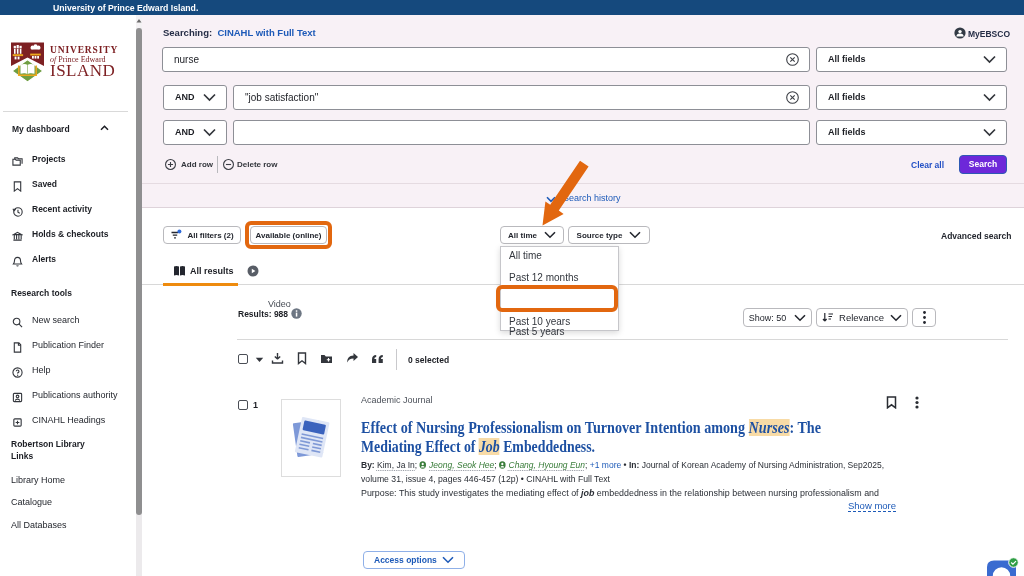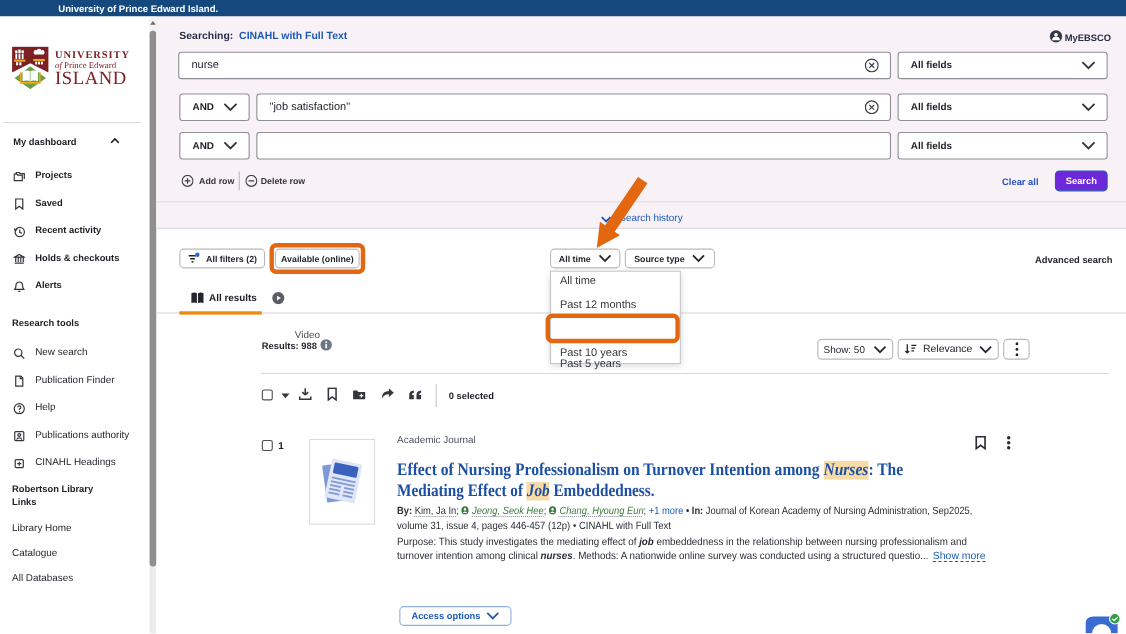--- a/index.html
+++ b/index.html
@@ -352,23 +352,20 @@
           <path d="M2.2 8 a2.9 2.5 0 0 1 5.6 0 Z" fill="#fff"></path>
         </svg> <i class="dot-ul" style="color:#3a7d3a;">Chang, Hyoung Eun</i>; <span class="blue">+1 more</span> <b>• In:</b> Journal of Korean Academy of Nursing Administration, Sep2025,</span>
 </div>
 <div class="abs" style="left:361px;top:473px;font-size:9.5px;color:#2a2e35;">
   <span class="sx" id="b2" style="transform: scaleX(0.911514);">volume 31, issue 4, pages 446-457 (12p) • CINAHL with Full Text</span>
 </div>
 
 <div class="abs" style="left:361px;top:487px;font-size:9.5px;color:#2a2e35;">
   <span class="sx" id="a1" style="transform: scaleX(0.935651);">Purpose: This study investigates the mediating effect of <b><i>job</i></b> embeddedness in the relationship between nursing professionalism and</span>
 </div>
-<div class="abs" style="left:361px;top:500px;font-size:9.5px;color:#2a2e35;">
-  <span class="sx" id="a2" style="transform: scaleX(0.939004);">turnover intention among clinical <b><i>nurses</i></b>. Methods: A nationwide online survey was conducted using a structured questio...</span>
-</div>
 <div class="abs blue" style="left:848px;top:500px;font-size:9.5px;text-decoration:underline dashed #1d5ab8 1px;text-underline-offset:2px;">Show more</div>
 
 
 <div class="abs" style="left:363px;top:551px;width:102px;height:18px;border:1px solid #8fb0e8;border-radius:4px;display:flex;align-items:center;justify-content:space-between;padding:0 10px;background:#fff;">
   <span class="bold blue" style="font-size:8.5px;">Access options</span>
   <svg width="12" height="8" viewBox="0 0 12 8">
         <path d="M1 1.2 L6 6.2 L11 1.2" stroke="#1d5ab8" stroke-width="1.6" fill="none"></path>
       </svg>
 </div>
 

